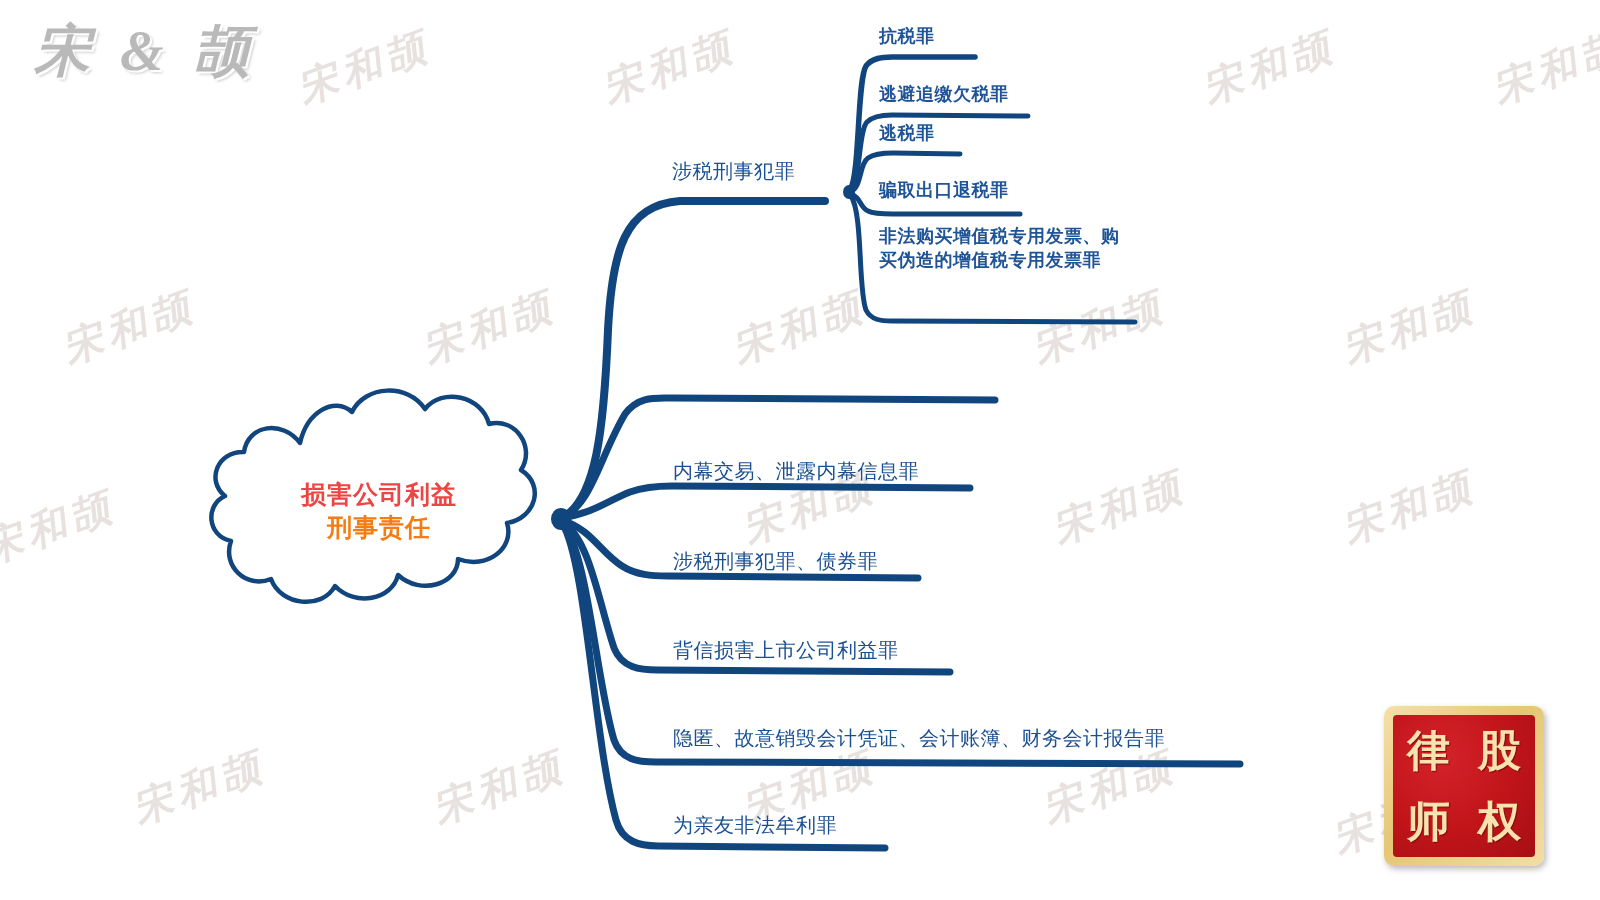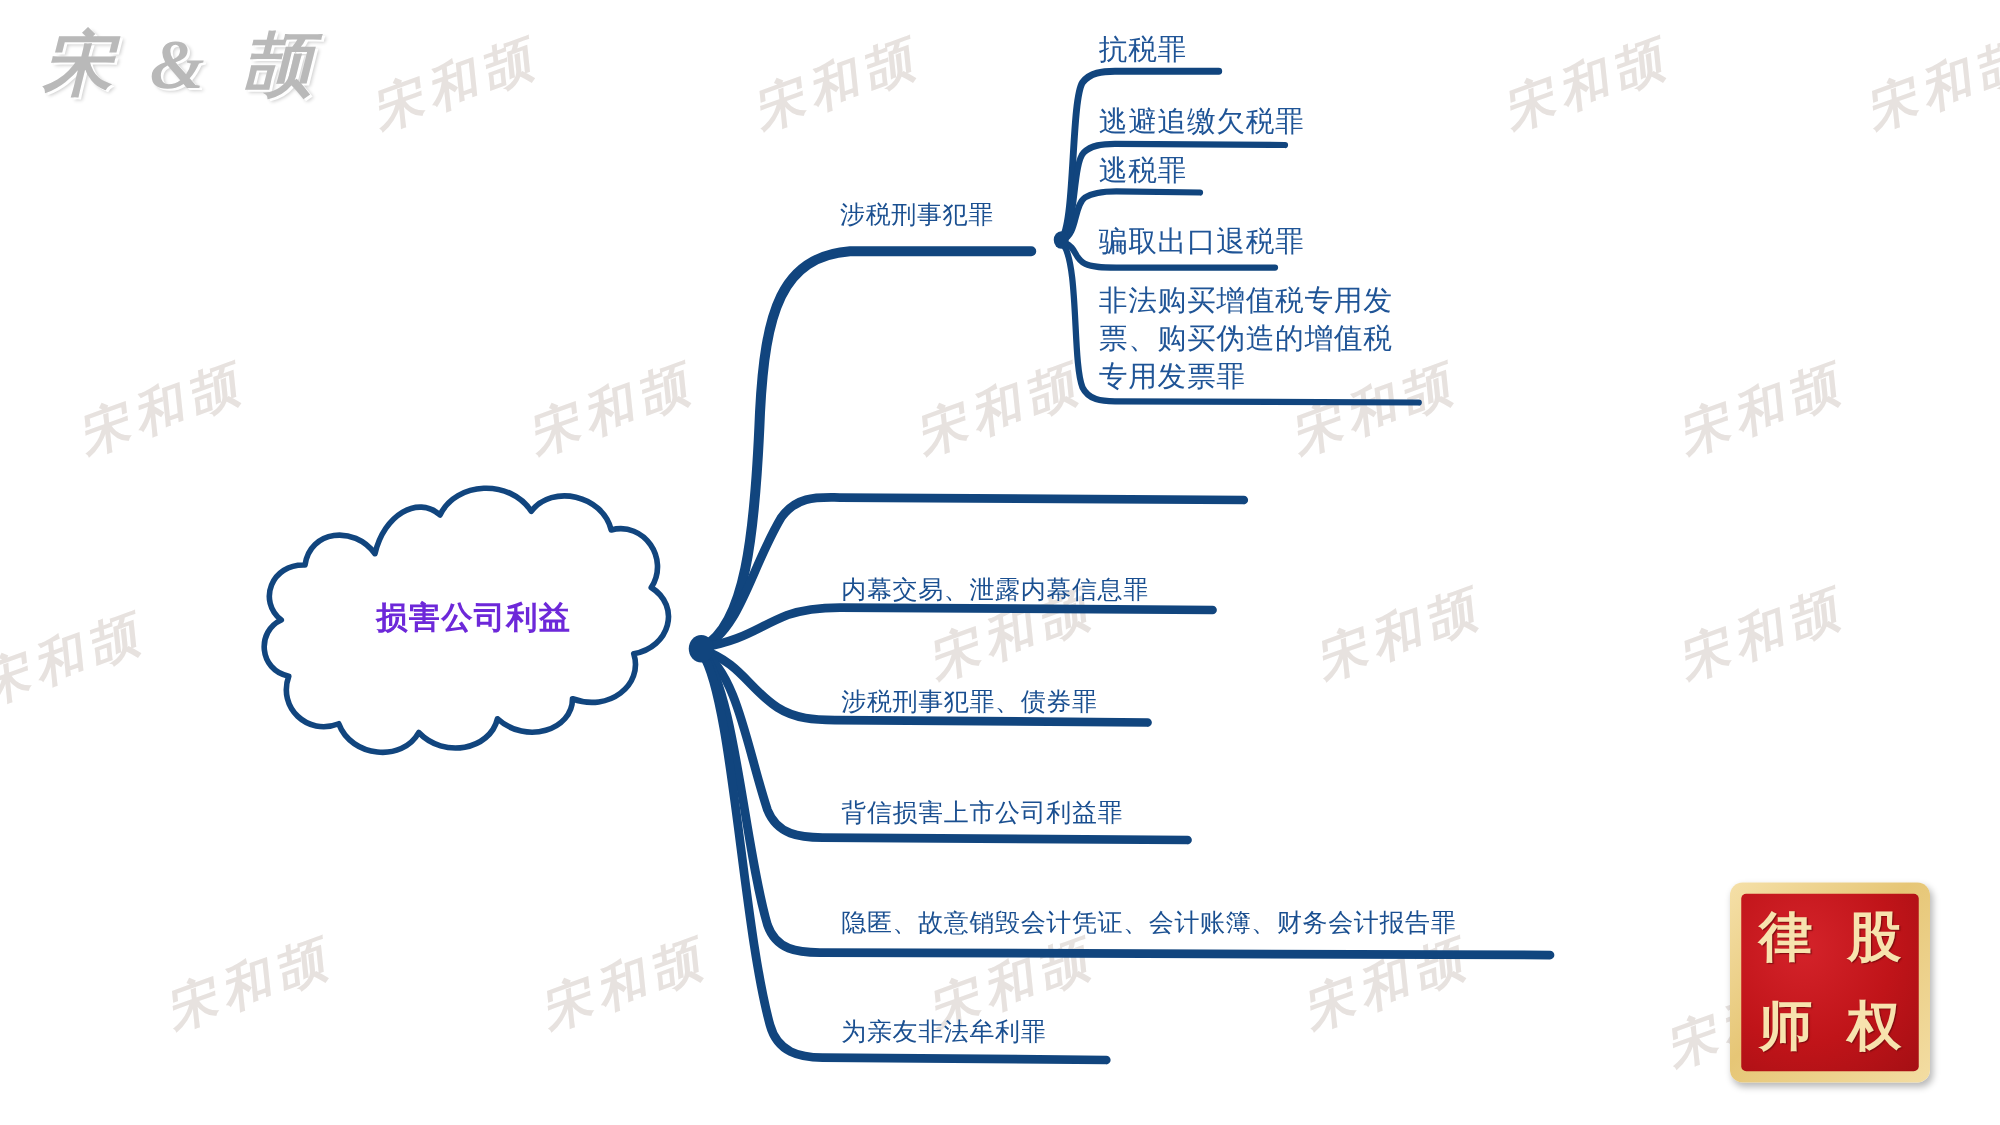--- a/index.html
+++ b/index.html
@@ -71,22 +71,22 @@
     white-space: nowrap;
     color: #1a4f90;
     text-shadow: 0.6px 0.6px 0 rgba(255,255,255,0.9);
   }
   .branch-label {
     font-size: 20px;
     font-weight: normal;
     letter-spacing: 0.5px;
   }
   .leaf-label {
-    font-size: 23px;
-    font-weight: normal;
+    font-size: 18px;
+    font-weight: bold;
     letter-spacing: 0.5px;
     color: #1f5496;
   }
   .leaf-label.multiline {
     white-space: normal;
     width: 250px;
     line-height: 1.32;
   }
 
   
@@ -94,21 +94,21 @@
     position: absolute;
     left: 250px;
     top: 478px;
     width: 258px;
     text-align: center;
     z-index: 5;
   }
   #central-text .line1 {
     font-size: 25px;
     font-weight: bold;
-    color: #6d28d9;
+    color: #ef4444;
     letter-spacing: 1px;
     line-height: 1.32;
   }
   #central-text .line2 {
     font-size: 25px;
     font-weight: bold;
     color: #f57c10;
     letter-spacing: 1px;
     line-height: 1.32;
   }
@@ -224,20 +224,21 @@
       <path d="M 851 194 C 862 198, 859 207, 868 211 C 874 214, 883 214, 893 214 L 1020 214" stroke-width="5"></path>
 
       <path d="M 851 196 C 863 214, 858 290, 866 310 C 871 320, 881 321, 892 321 L 1135 322" stroke-width="5"></path>
     </g>
 
     <ellipse cx="849" cy="192" rx="6" ry="7" fill="#11457e"></ellipse>
   </svg>
 
   <div id="central-text">
     <div class="line1">损害公司利益</div>
+    <div class="line2">刑事责任</div>
   </div>
 
   <div id="labels">
 
     <div class="node-label branch-label" style="left:672px; top:158px;">涉税刑事犯罪</div>
 
 
     <div class="node-label branch-label" style="left:673px; top:458px;">内幕交易、泄露内幕信息罪</div>
 
     <div class="node-label branch-label" style="left:673px; top:548px;">涉税刑事犯罪、债券罪</div>

